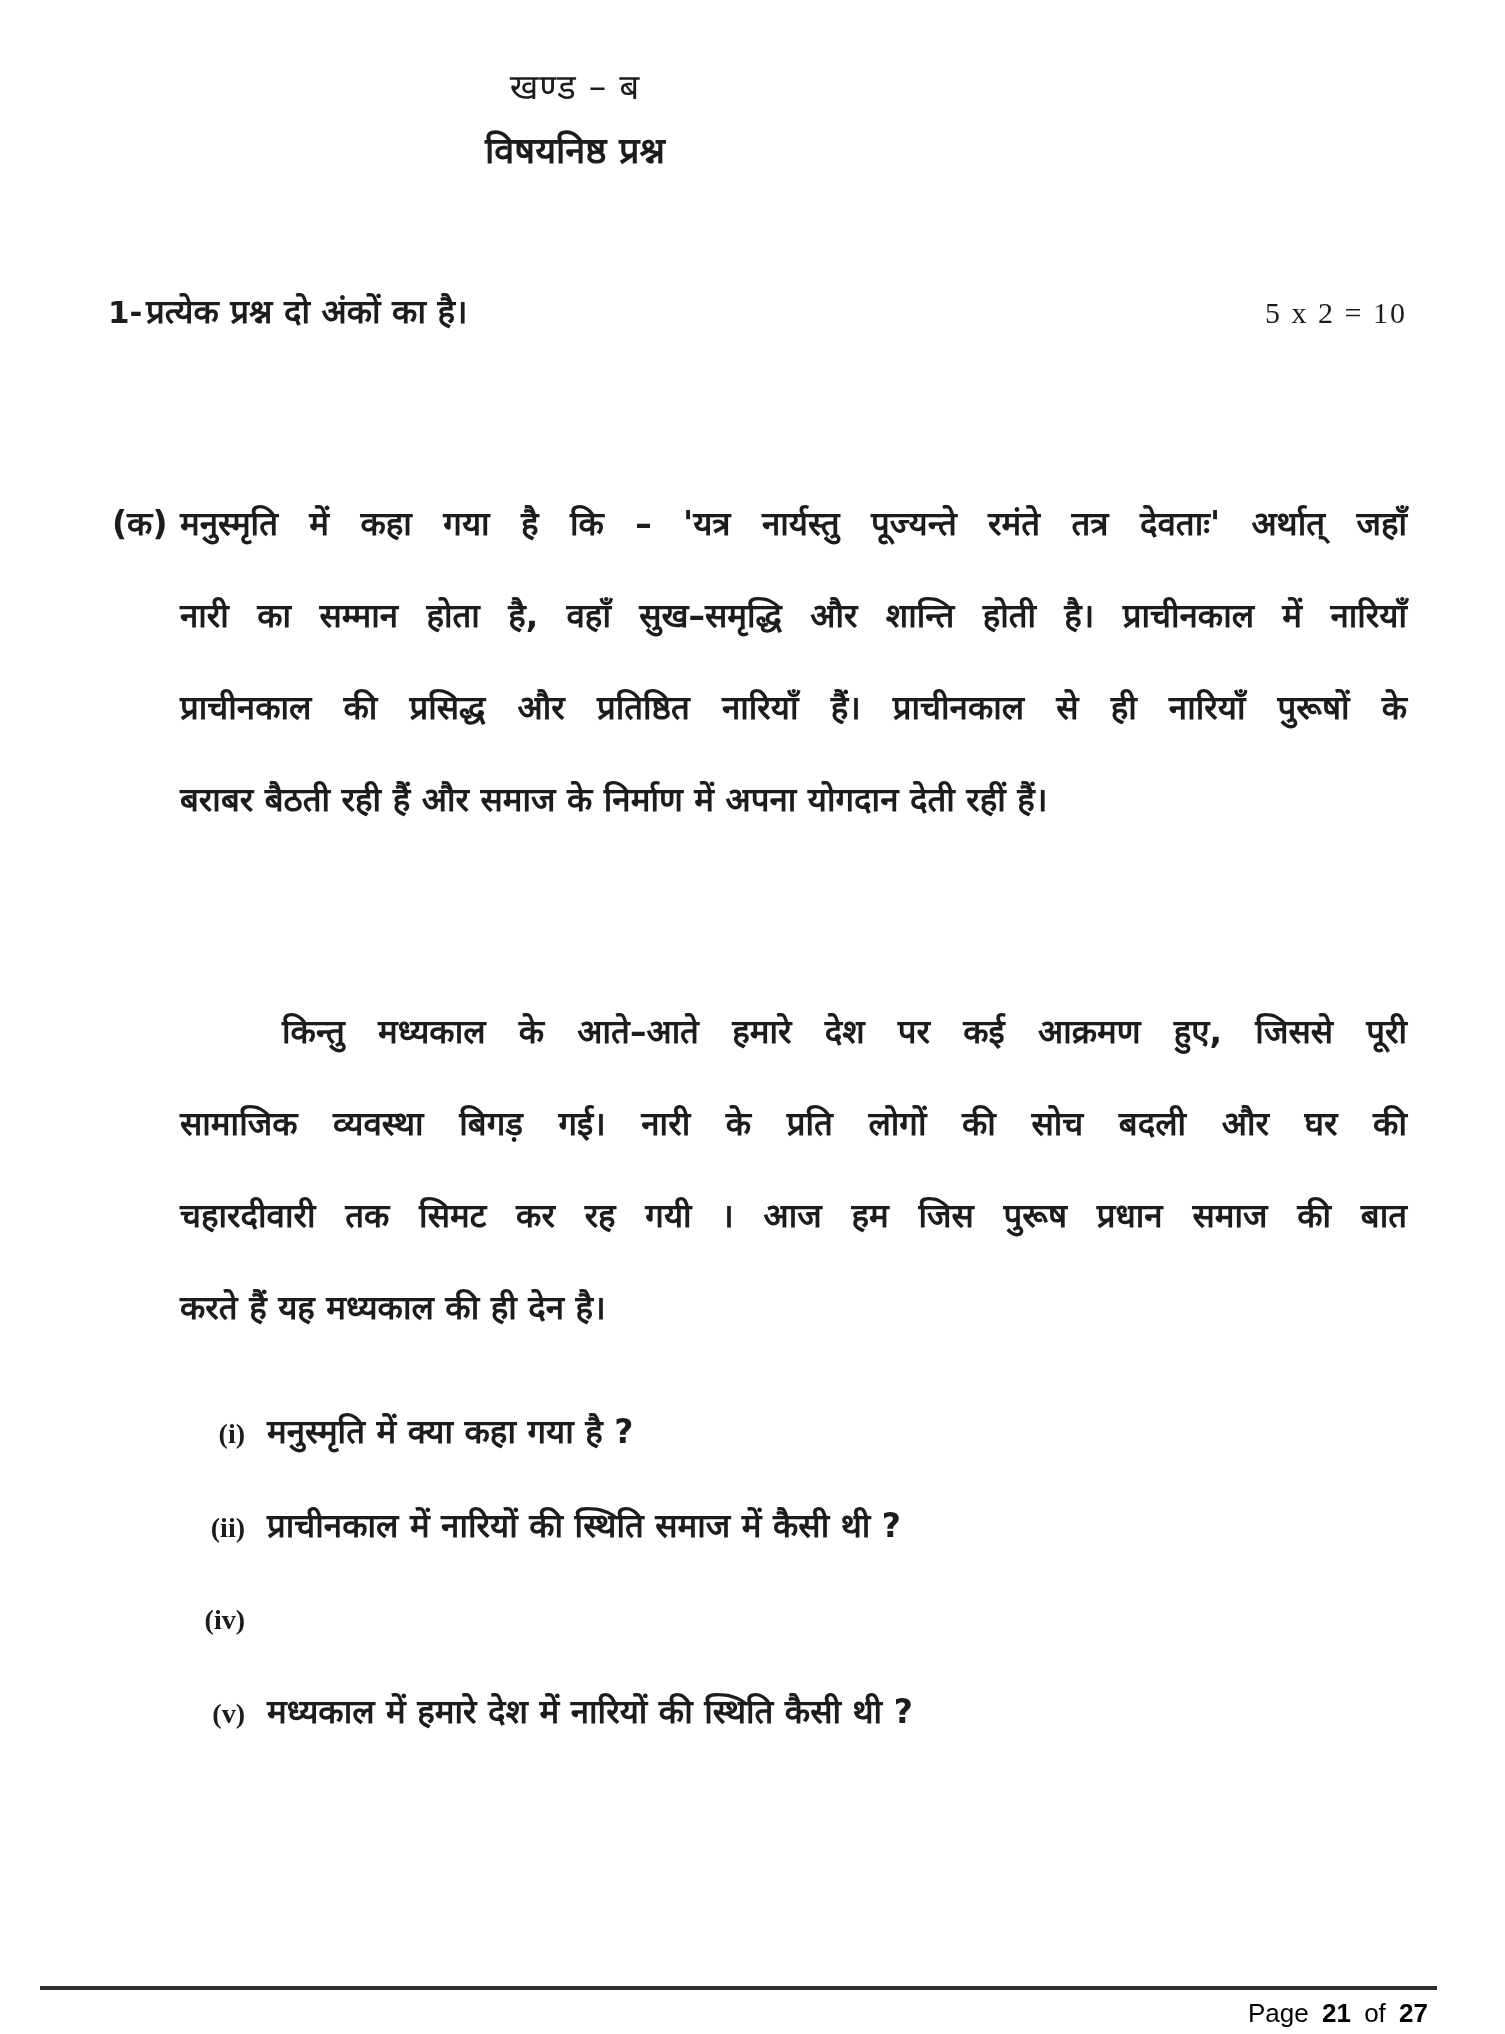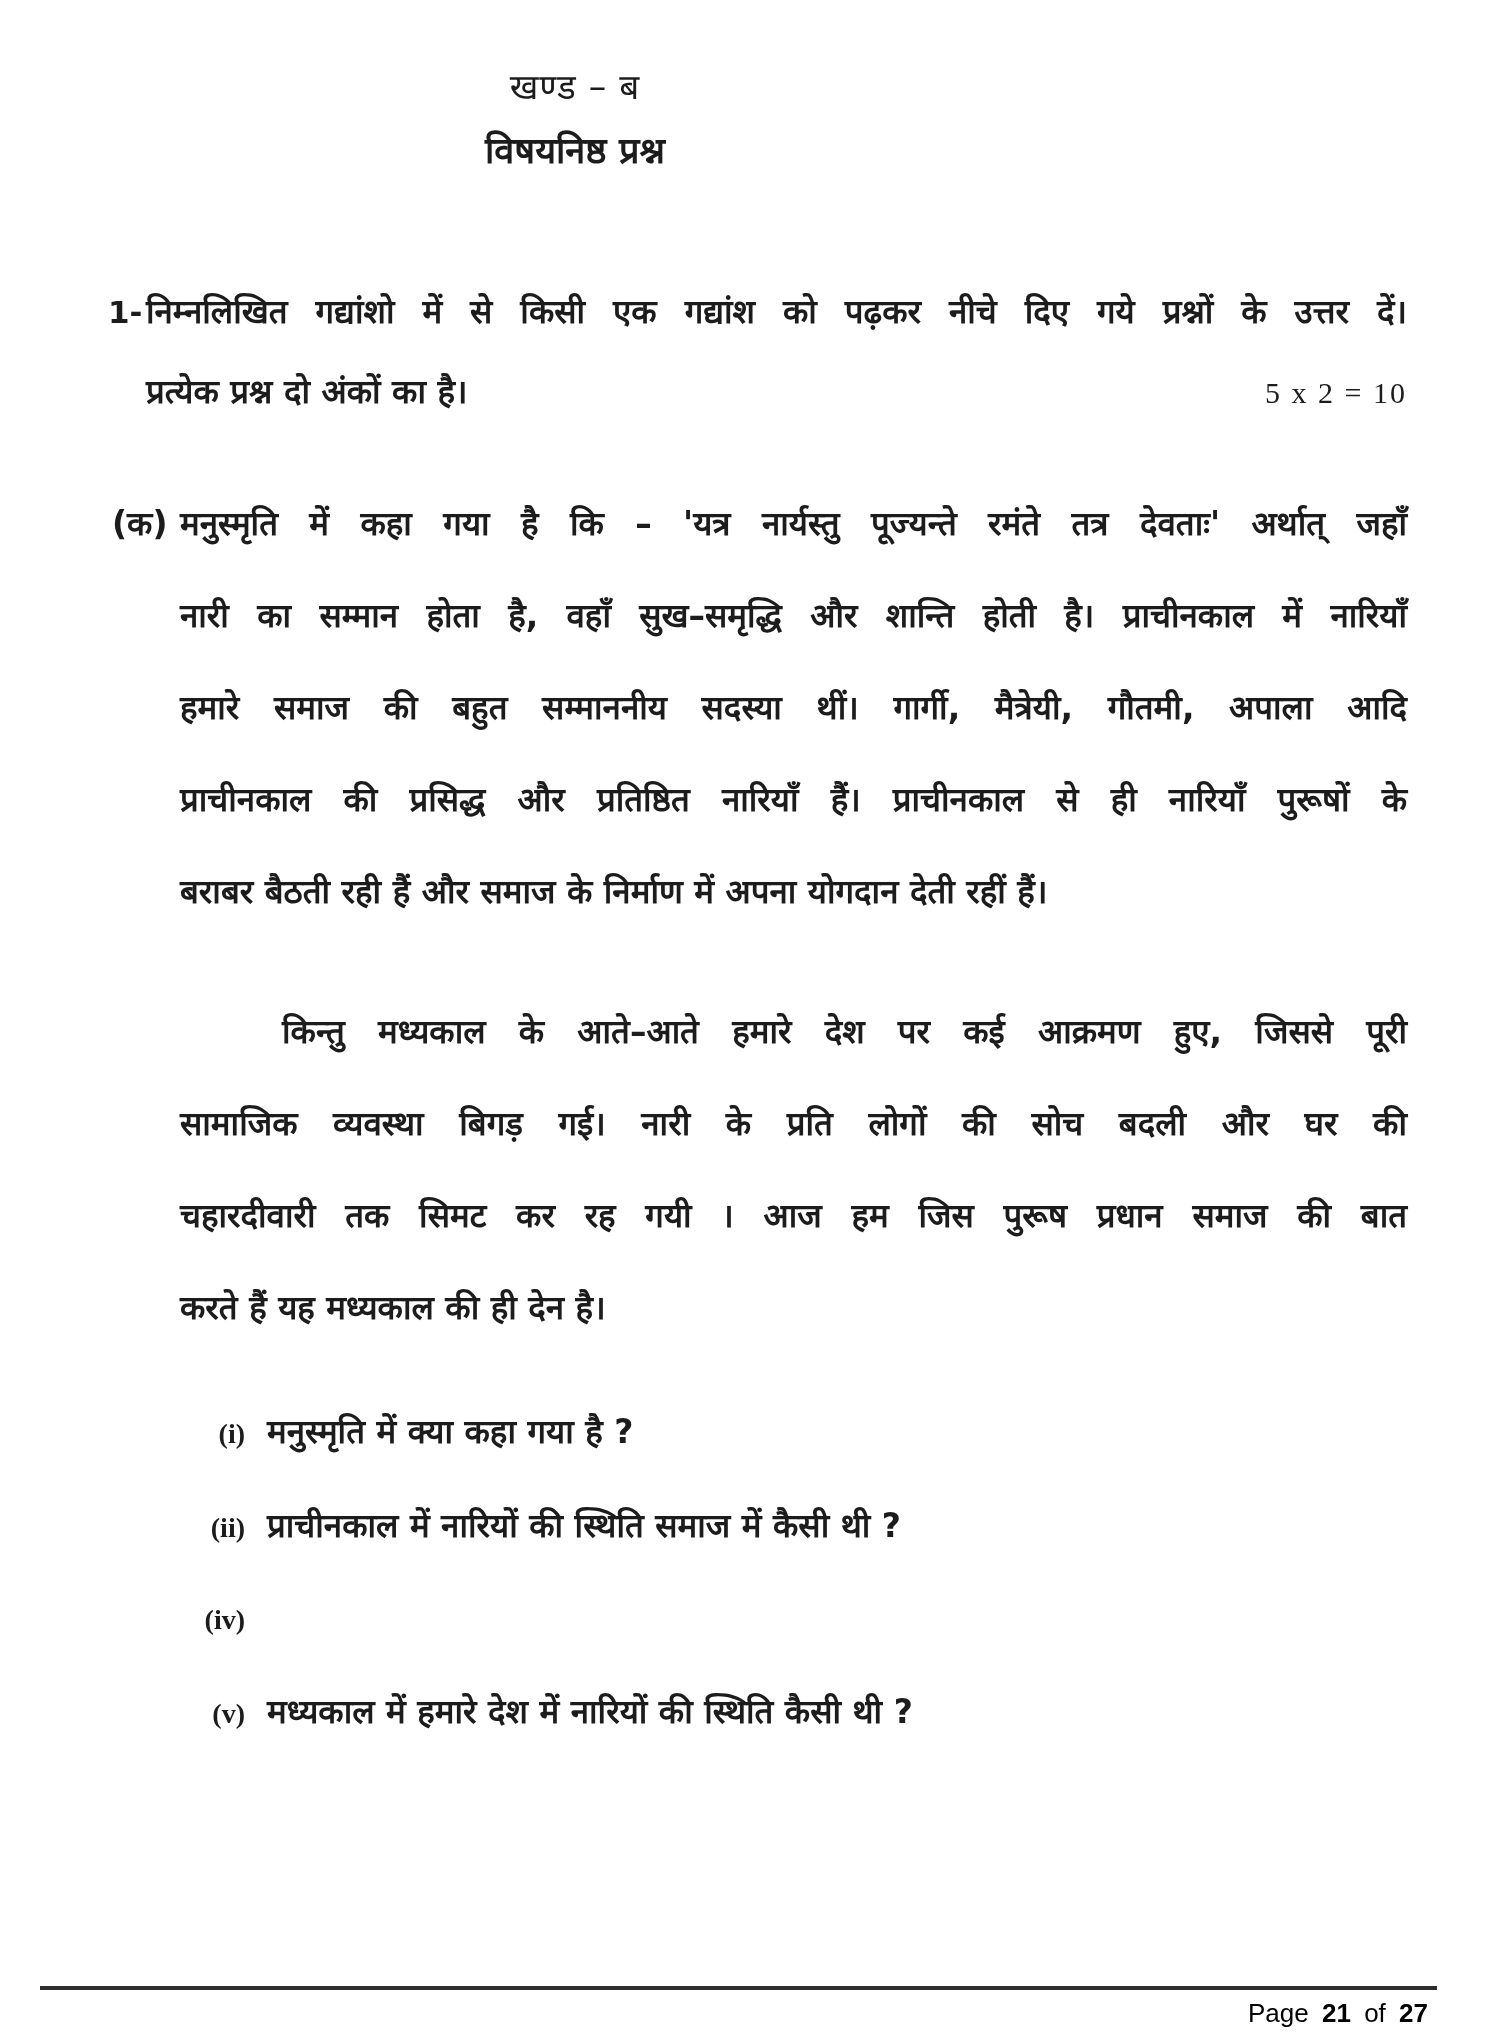--- a/index.html
+++ b/index.html
@@ -161,34 +161,32 @@
 <div class="page">
 
   <div class="headings">
     <div class="section-title">खण्ड – ब</div>
     <div class="section-subtitle">विषयनिष्ठ प्रश्न</div>
   </div>
 
   <div class="instruction">
     <div class="q-number">1-</div>
     <div class="instruction-body">
-      <div class="iline">निम्नलिखित गद्यांशो में से किसी एक गद्यांश को पढ़कर नीचे दिए गये प्रश्नों के उत्तर दें।</div>
       <div class="iline2-row">
         <span class="iline2-text">प्रत्येक प्रश्न दो अंकों का है।</span>
         <span class="marks">5 x 2 = 10</span>
       </div>
     </div>
   </div>
 
   <div class="passage">
     <div class="passage-label">(क)</div>
     <div class="passage-body">
       <div class="pline">मनुस्मृति में कहा गया है कि  – 'यत्र नार्यस्तु पूज्यन्ते रमंते तत्र देवताः' अर्थात् जहाँ</div>
       <div class="pline">नारी का सम्मान होता है, वहाँ सुख–समृद्धि और शान्ति होती है। प्राचीनकाल में नारियाँ</div>
-      <div class="pline">हमारे समाज की बहुत सम्माननीय सदस्या थीं। गार्गी, मैत्रेयी, गौतमी, अपाला आदि</div>
       <div class="pline">प्राचीनकाल की प्रसिद्ध और प्रतिष्ठित नारियाँ हैं। प्राचीनकाल से ही नारियाँ पुरूषों के</div>
       <div class="pline lastline">बराबर बैठती रही हैं और समाज के निर्माण में अपना योगदान देती रहीं हैं।</div>
     </div>
   </div>
 
   <div class="passage-para2">
     <div class="pline firstline">किन्तु मध्यकाल के आते–आते हमारे देश पर कई आक्रमण हुए, जिससे पूरी</div>
     <div class="pline">सामाजिक व्यवस्था बिगड़ गई। नारी के प्रति लोगों की सोच बदली और घर की</div>
     <div class="pline">चहारदीवारी तक सिमट कर रह गयी । आज हम जिस पुरूष प्रधान समाज की बात</div>
     <div class="pline lastline">करते हैं यह मध्यकाल की ही देन है।</div>

